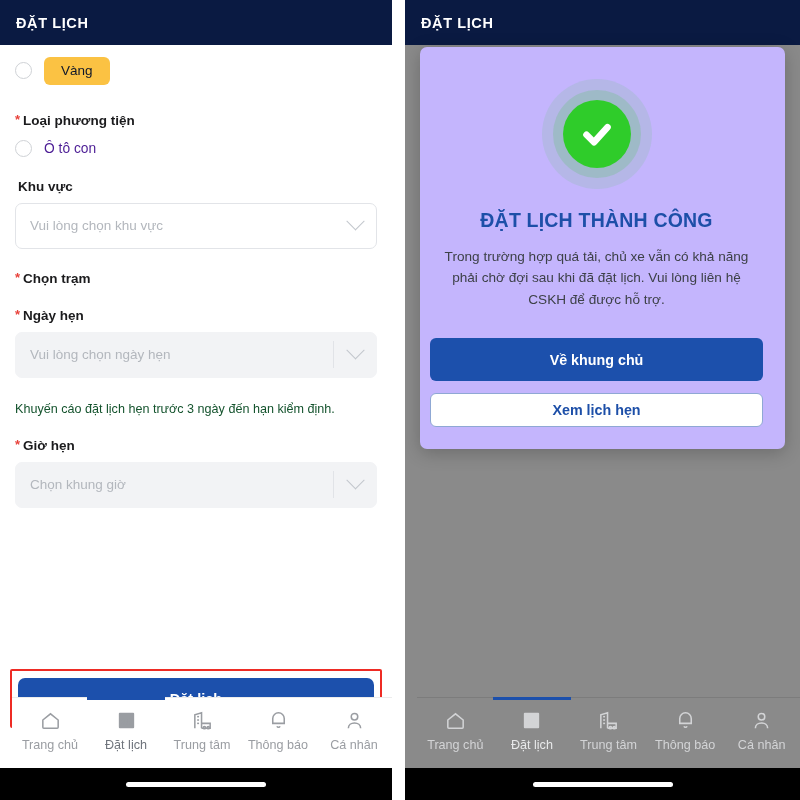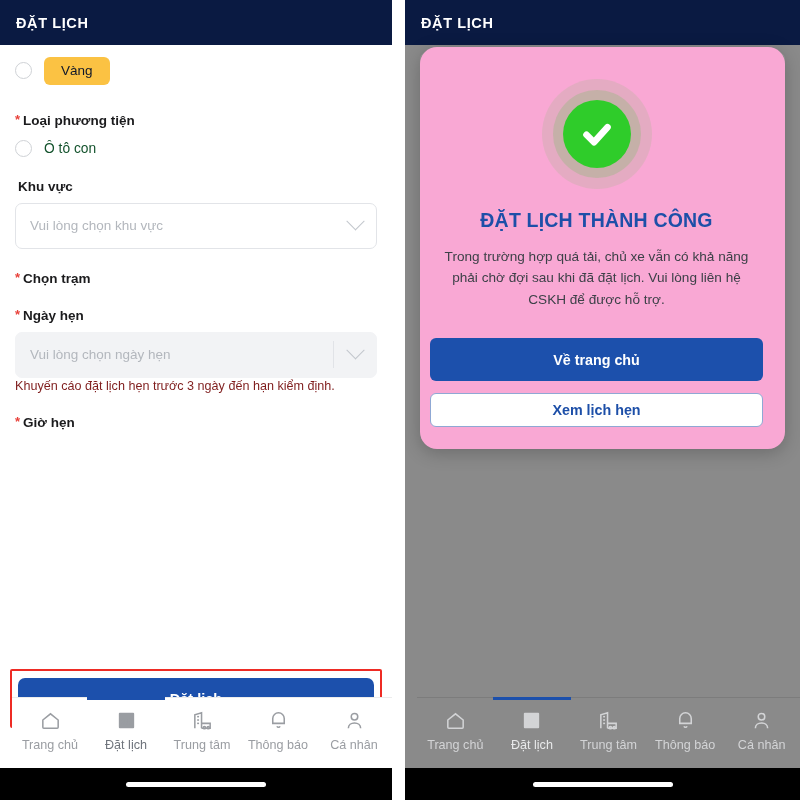--- a/index.html
+++ b/index.html
@@ -57,39 +57,39 @@
     padding: 7px 17px; line-height: 1;
   }
 
   .field-label {
     font-size: 13.5px; font-weight: bold; color: #1b1b1d;
     margin: 22px 0 9px 0; display: flex; align-items: flex-start; gap: 3px;
   }
   .req { color: #e8413a; font-size: 13px; line-height: 1.1; }
 
   .radio-line { display: flex; align-items: center; gap: 12px; margin: 12px 0; }
-  .radio-line .rl-label { font-size: 13.8px; color: #14532d; }
+  .radio-line .rl-label { font-size: 13.8px; color: #4c1d95; }
 
   .select {
     height: 46px; border-radius: 7px;
     display: flex; align-items: center; justify-content: space-between;
     padding: 0 14px; font-size: 13.5px;
   }
   .select.enabled { background: #ffffff; border: 1px solid #e2e4e8; }
   .select.disabled { background: #f2f3f5; border: 1px solid #f2f3f5; }
   .sel-text { color: #b3b7bd; }
   .chev {
     width: 13px; height: 13px; flex: 0 0 auto;
     border-right: 1.7px solid #c2c6cc; border-bottom: 1.7px solid #c2c6cc;
     transform: rotate(45deg) translate(-3px,-3px);
   }
   .chev-wrap { display: flex; align-items: center; height: 100%; }
   .chev-wrap.with-divider { border-left: 1px solid #e1e3e7; padding-left: 15px; margin-left: 10px; height: 62%; }
 
-  .hint { color: #7f1d1d; font-size: 12.6px; margin-top: 1px; }
+  .hint { color: #14532d; font-size: 12.6px; margin-top: 24px; }
 
   
   .cta-highlight {
     position: absolute; left: 10px; right: 10px; bottom: 72px;
     border: 2.4px solid #ee2b24; padding: 7px 6px; border-radius: 2px;
   }
   .cta {
     background: #1c50ac; color: #fff; border-radius: 7px;
     height: 41px; display: flex; align-items: center; justify-content: center;
     font-size: 14.5px; font-weight: bold;
@@ -126,21 +126,21 @@
     display: flex; align-items: center; justify-content: center;
   }
   .homebar .pill { width: 140px; height: 5px; border-radius: 3px; background: #ffffff; }
 
   
   .dim-content { position: absolute; inset: 45px 0 0 0; background: #ffffff; }
   .dim-overlay { position: absolute; inset: 45px 0 32px 0; background: #8a8a8a; }
 
   .modal {
     position: absolute; left: 15px; right: 15px; top: 47px;
-    background: #f9a8d4; border-radius: 17px;
+    background: #c4b5fd; border-radius: 7px;
     padding: 24px 22px 22px 10px;
     box-shadow: 0 4px 18px rgba(0,0,0,.22);
   }
   .check-wrap {
     width: 110px; height: 110px; margin: 8px auto 20px auto;
     border-radius: 50%; background: rgba(47,204,42,.10);
     display: flex; align-items: center; justify-content: center;
   }
   .check-mid {
     width: 88px; height: 88px; border-radius: 50%;
@@ -249,20 +249,26 @@
         <span class="chev-wrap with-divider">
             <i class="chev"></i>
           </span>
       </div>
       <div class="hint">Khuyến cáo đặt lịch hẹn trước 3 ngày đến hạn kiểm định.</div>
 
       <div class="field-label">
         <span class="req">*</span>
         <span>Giờ hẹn</span>
       </div>
+      <div class="select disabled">
+        <span class="sel-text">Chọn khung giờ</span>
+        <span class="chev-wrap with-divider">
+            <i class="chev"></i>
+          </span>
+      </div>
     </div>
 
     <div class="cta-highlight">
       <div class="cta">Đặt lịch</div>
     </div>
 
     <div class="bottomnav">
       <div class="navitem">
         <svg class="navicon" viewBox="0 0 24 24">
           <path d="M4 11.5 12 5l8 6.5V19a1 1 0 0 1-1 1H5a1 1 0 0 1-1-1z"></path>
@@ -337,21 +343,21 @@
         <div class="check-mid">
           <div class="check-core">
             <svg viewBox="0 0 24 24">
                 <path d="M5 12.5 10 17.5 19 7.5"></path>
               </svg>
           </div>
         </div>
       </div>
       <div class="modal-title">ĐẶT LỊCH THÀNH CÔNG</div>
       <div class="modal-msg">Trong trường hợp quá tải, chủ xe vẫn có khả năng phải chờ đợi sau khi đã đặt lịch. Vui lòng liên hệ CSKH để được hỗ trợ.</div>
-      <div class="btn-primary">Về trang chủ</div>
+      <div class="btn-primary">Về khung chủ</div>
       <div class="btn-outline">Xem lịch hẹn</div>
     </div>
 
     <div class="bottomnav dimmed">
       <div class="navitem">
         <svg class="navicon" viewBox="0 0 24 24">
           <path d="M4 11.5 12 5l8 6.5V19a1 1 0 0 1-1 1H5a1 1 0 0 1-1-1z"></path>
         </svg>
         <span class="nav-label">Trang chủ</span>
       </div>

